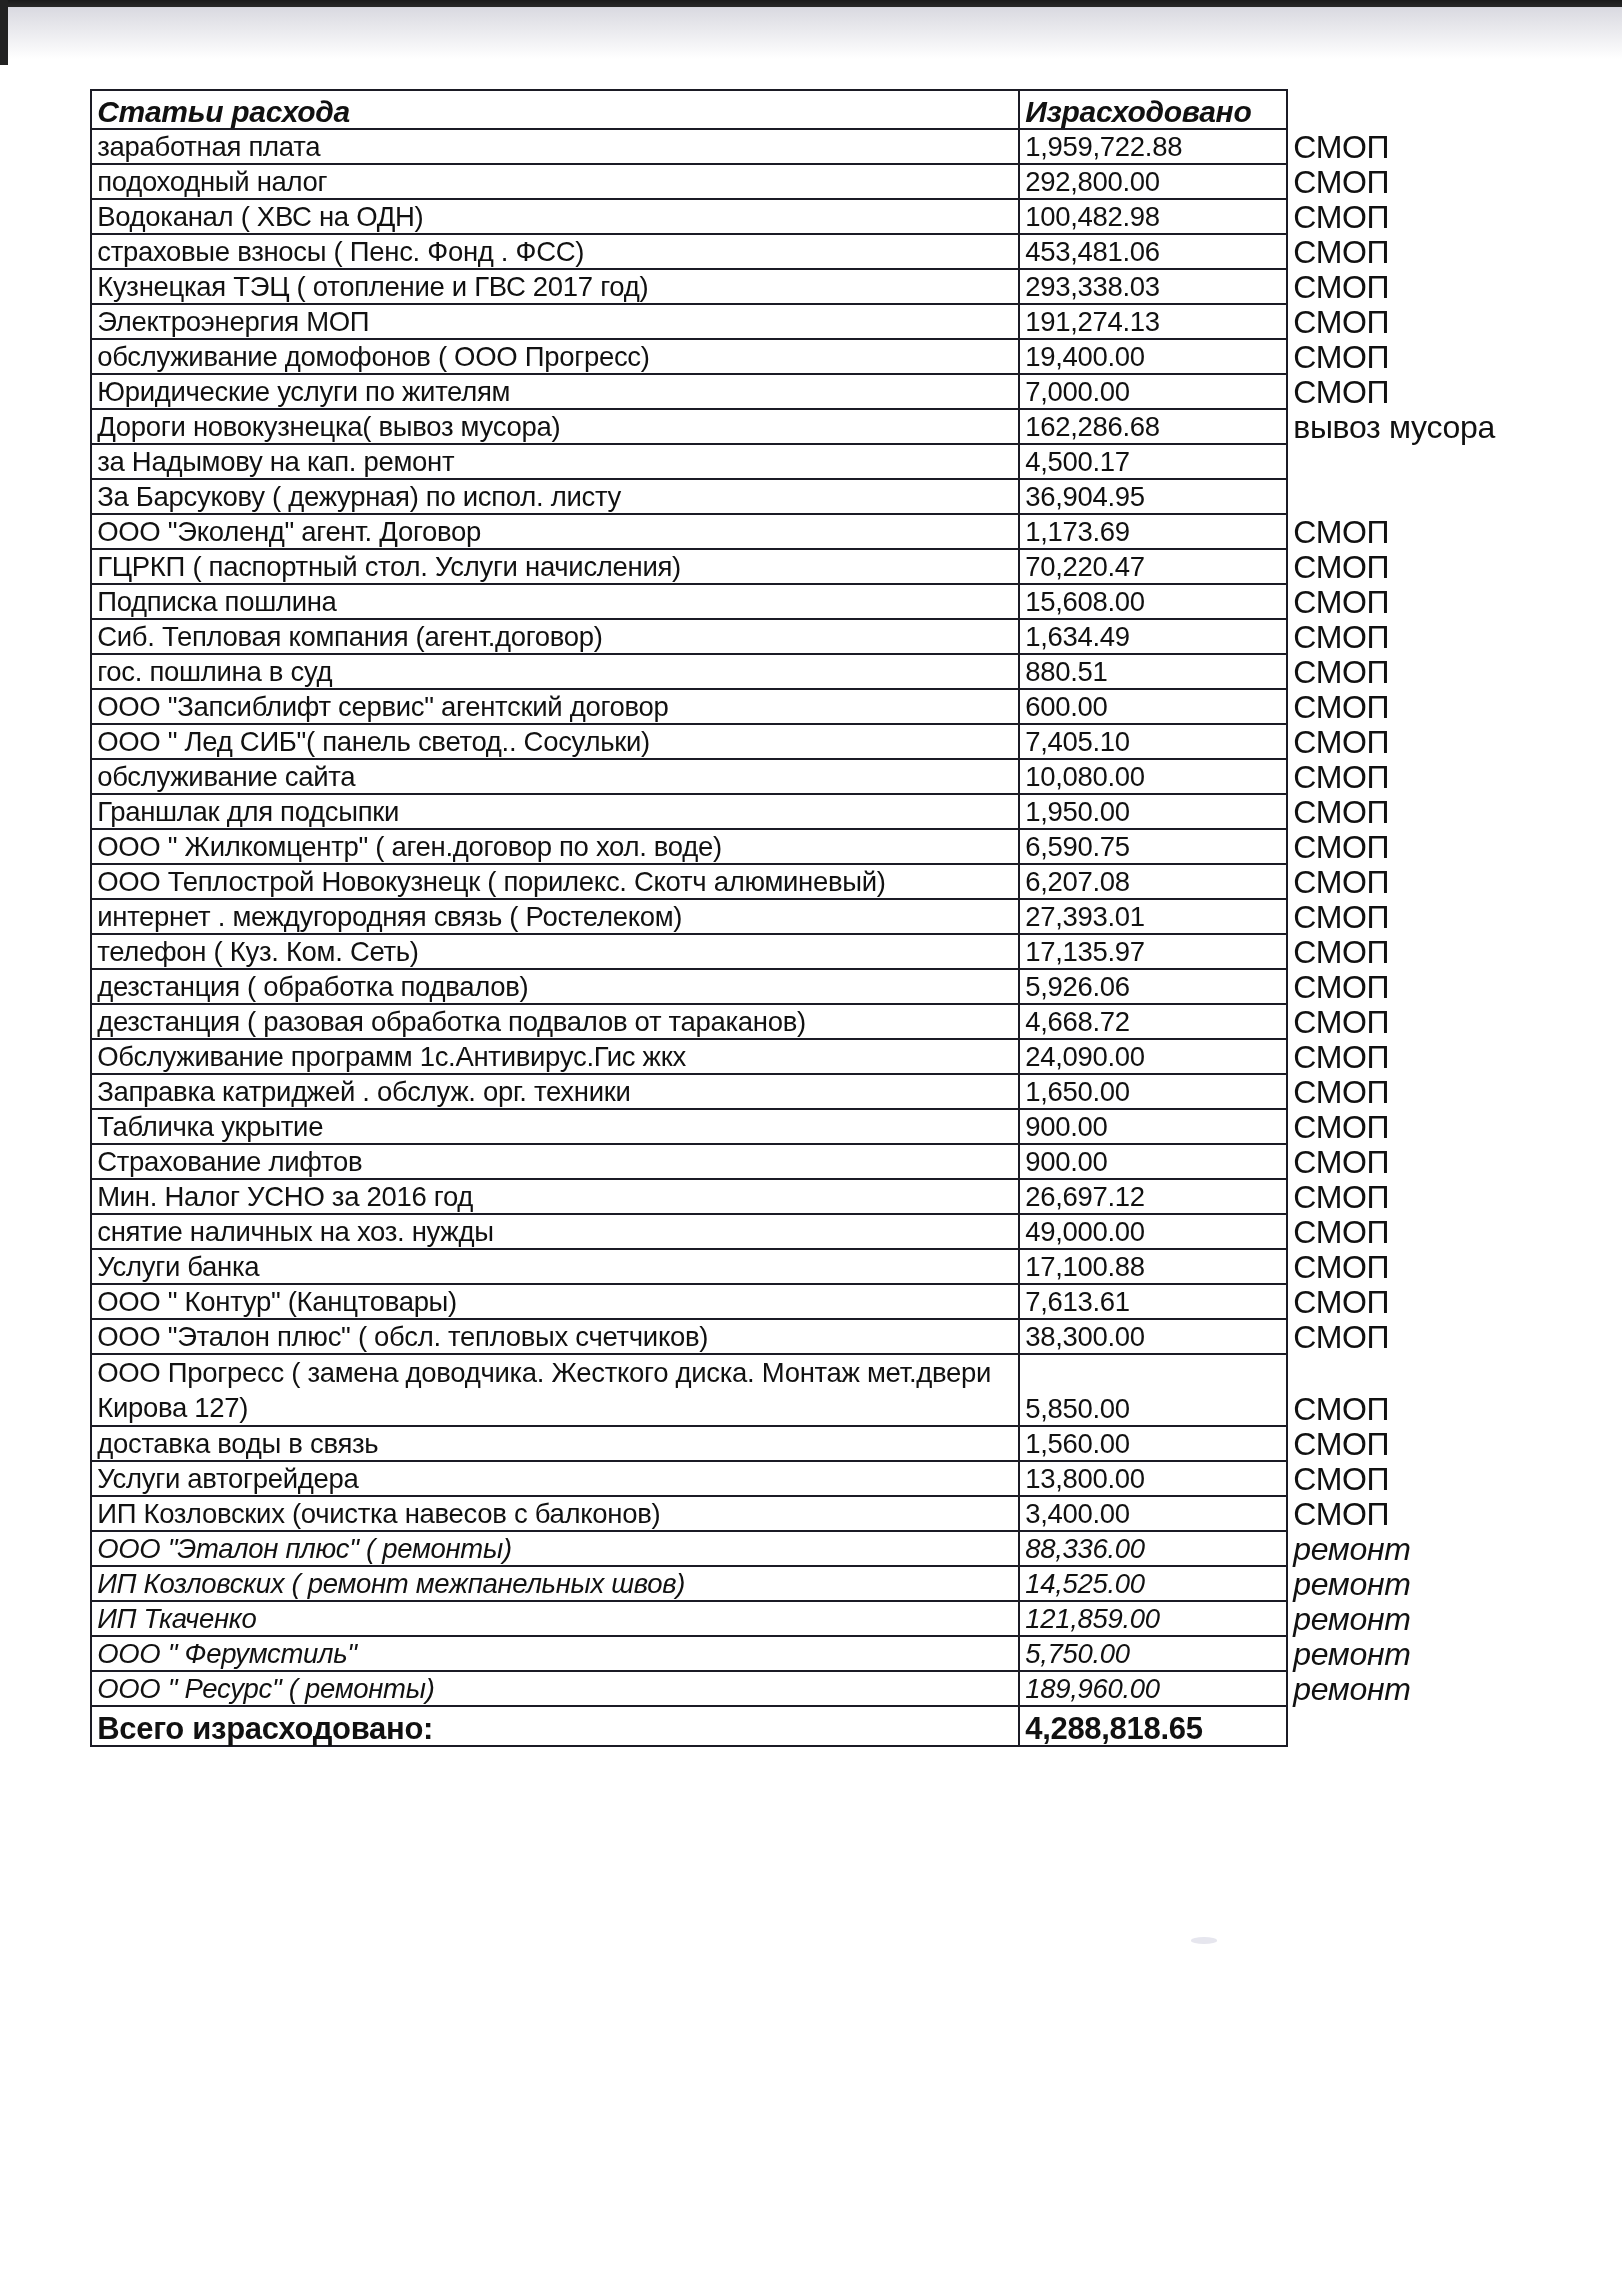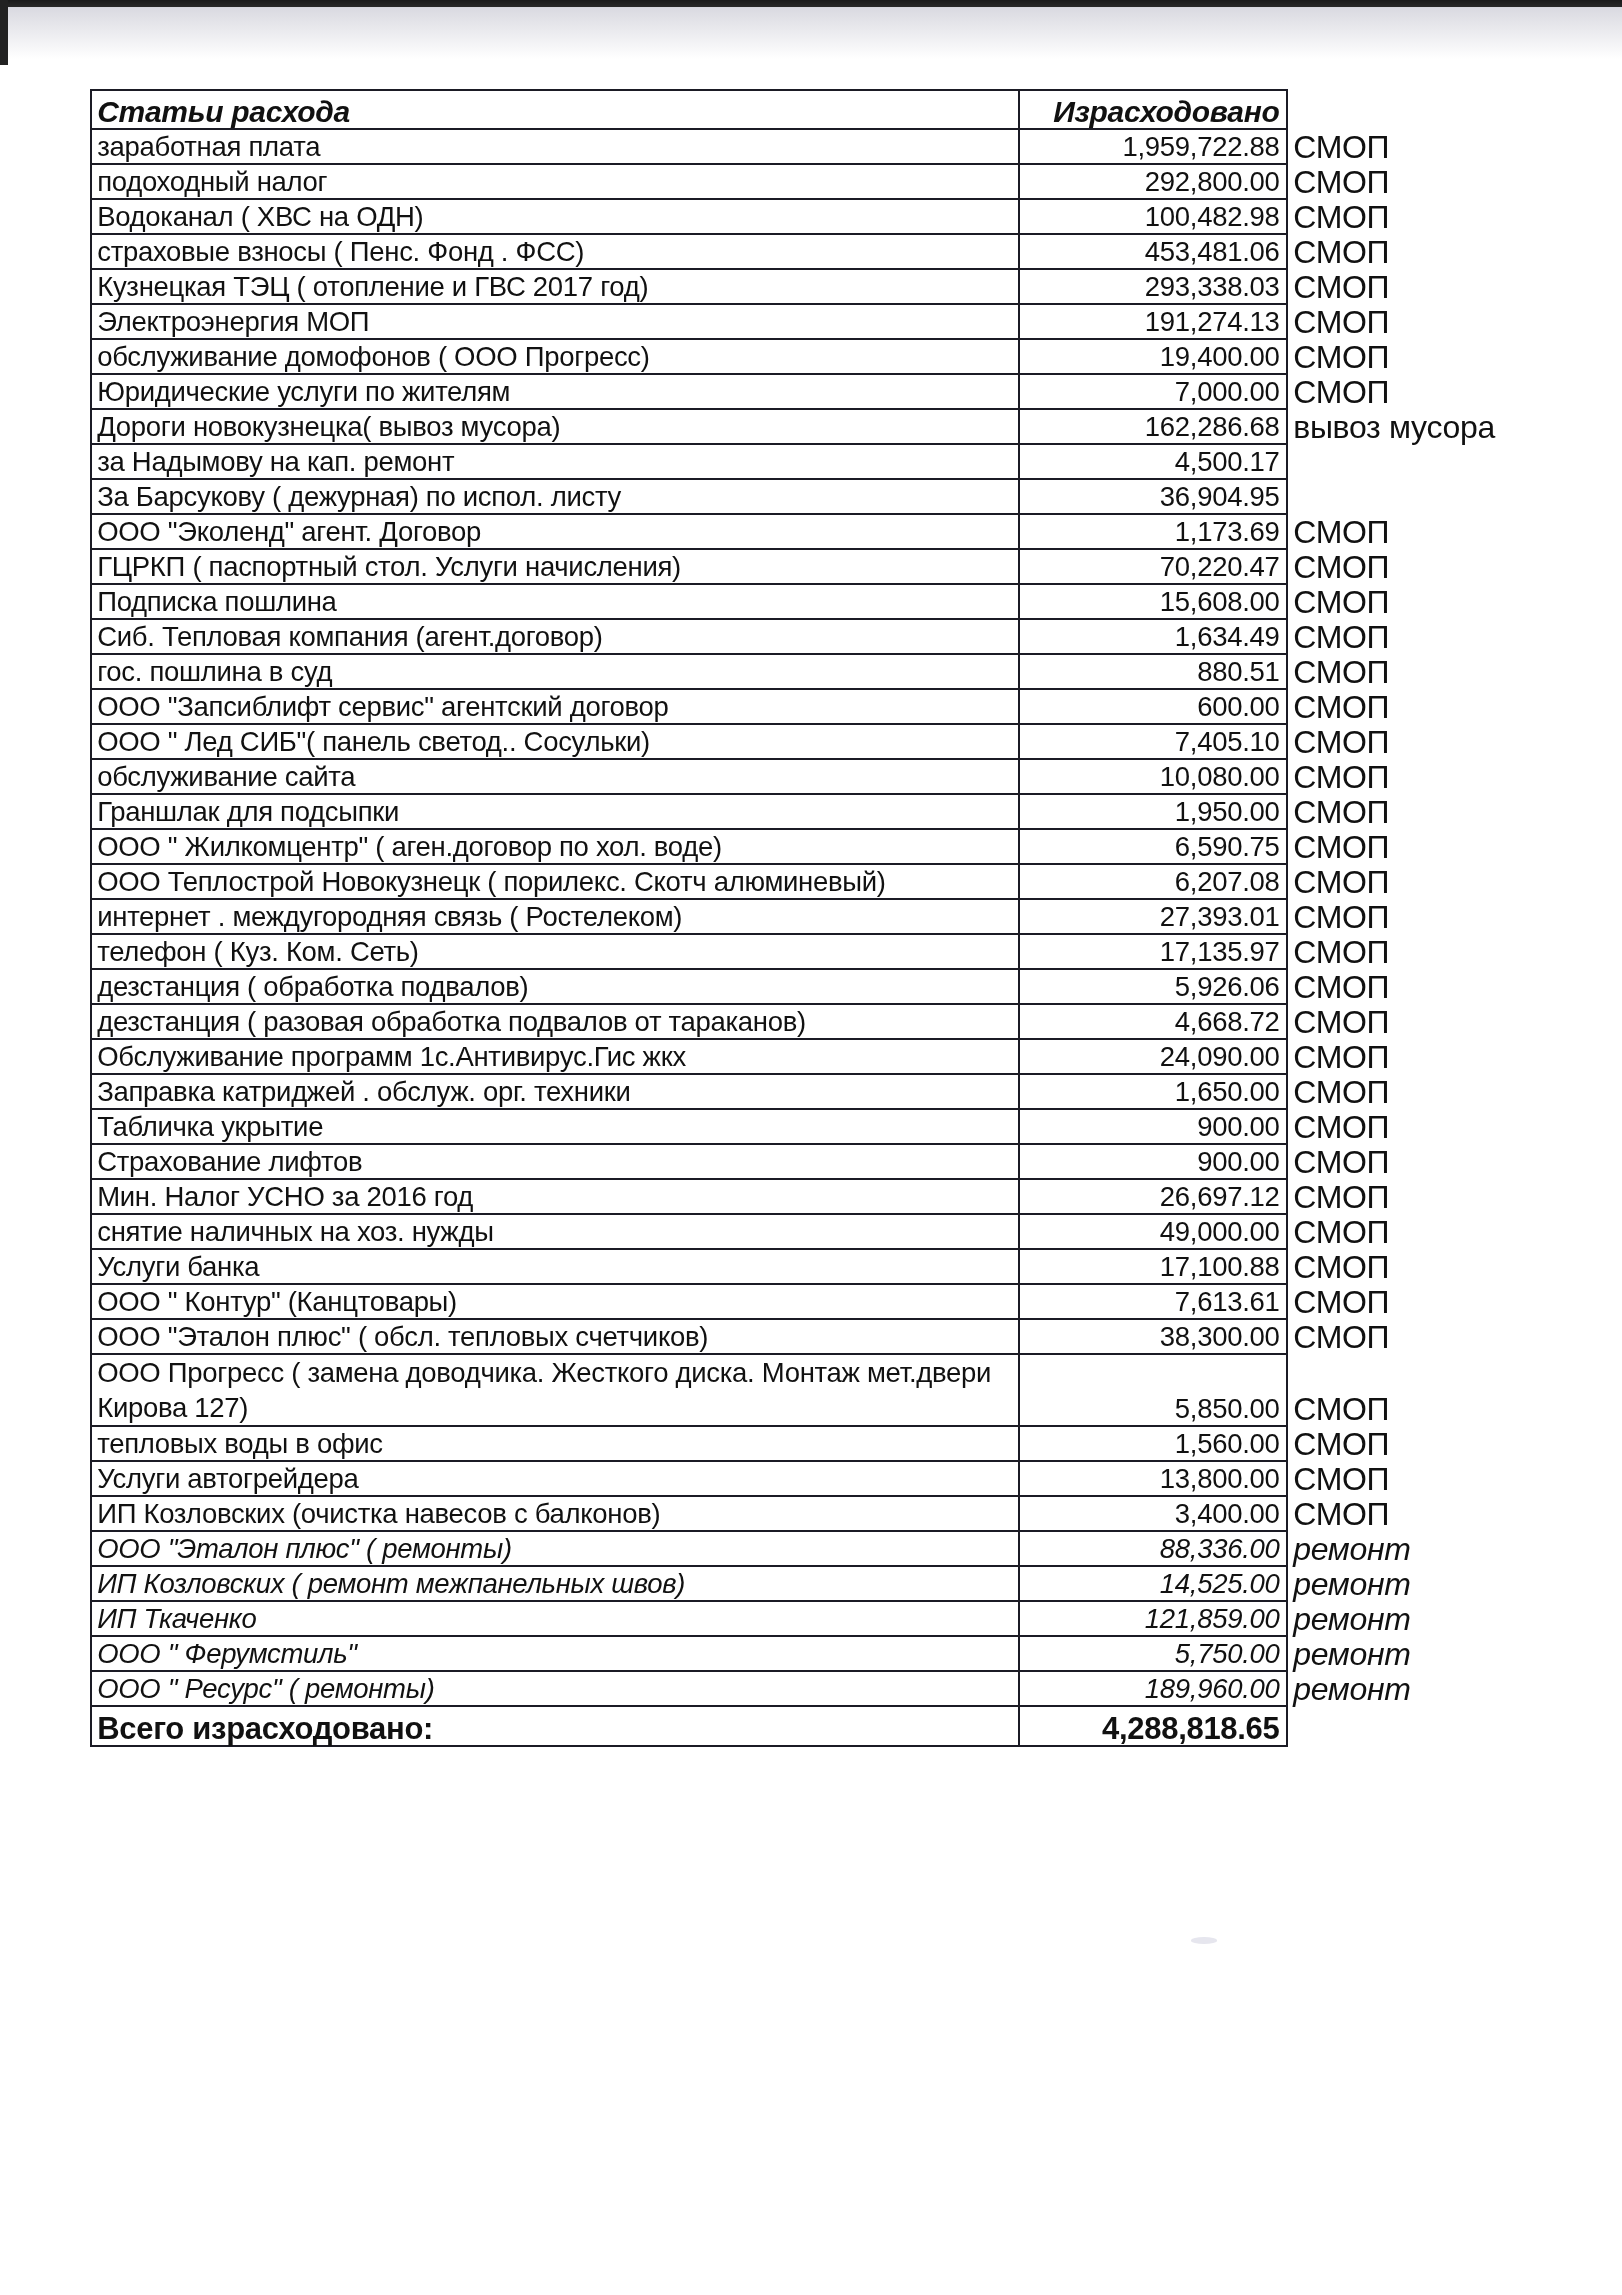--- a/index.html
+++ b/index.html
@@ -40,21 +40,21 @@
   }
   col.c-item { width: 928px; }
   col.c-amt { width: 268px; }
   col.c-tag { width: 196px; }
   table.expenses td.tag {
     border: none;
     border-left: 2px solid #1b1b25;
     padding-left: 5.2px;
     font-size: 32px;
   }
-  table.expenses td.amt { text-align: right; padding-right: 6.5px; }
+  table.expenses td.amt { padding-right: 6.5px; }
   tr.header td { font-weight: bold; font-style: italic; font-size: 30px; height: 37px; }
   tr.header td.tag { border-left: 2px solid #1b1b25; }
   tr.italic td { font-style: italic; }
   tr.total td { font-weight: bold; font-size: 31px; height: 38px; }
   tr.total td.tag { border-left: 2px solid #1b1b25; }
   tr.tall td.item { white-space: normal; line-height: 35px; }
   .speck {
     position: absolute; left: 1191px; top: 1937px; width: 26px; height: 6.5px;
     border-radius: 50%; background: #e6e6ee;
   }
@@ -254,21 +254,21 @@
           <td class="item">ООО "Эталон плюс" ( обсл. тепловых счетчиков)</td>
           <td class="amt">38,300.00</td>
           <td class="tag">СМОП</td>
         </tr>
         <tr class="tall">
           <td class="item">ООО Прогресс ( замена доводчика. Жесткого диска. Монтаж мет.двери Кирова 127)</td>
           <td class="amt">5,850.00</td>
           <td class="tag">СМОП</td>
         </tr>
         <tr>
-          <td class="item">тепловых воды в офис</td>
+          <td class="item">доставка воды в связь</td>
           <td class="amt">1,560.00</td>
           <td class="tag">СМОП</td>
         </tr>
         <tr>
           <td class="item">Услуги автогрейдера</td>
           <td class="amt">13,800.00</td>
           <td class="tag">СМОП</td>
         </tr>
         <tr>
           <td class="item">ИП Козловских (очистка навесов с балконов)</td>

